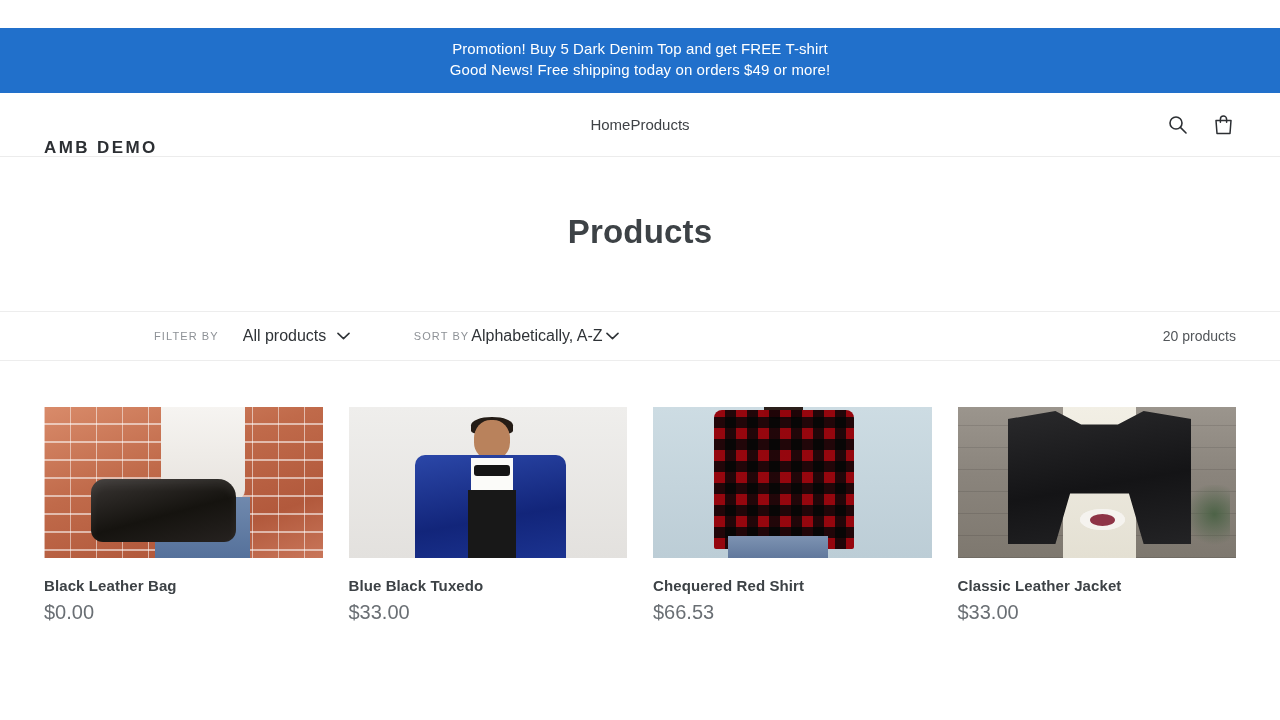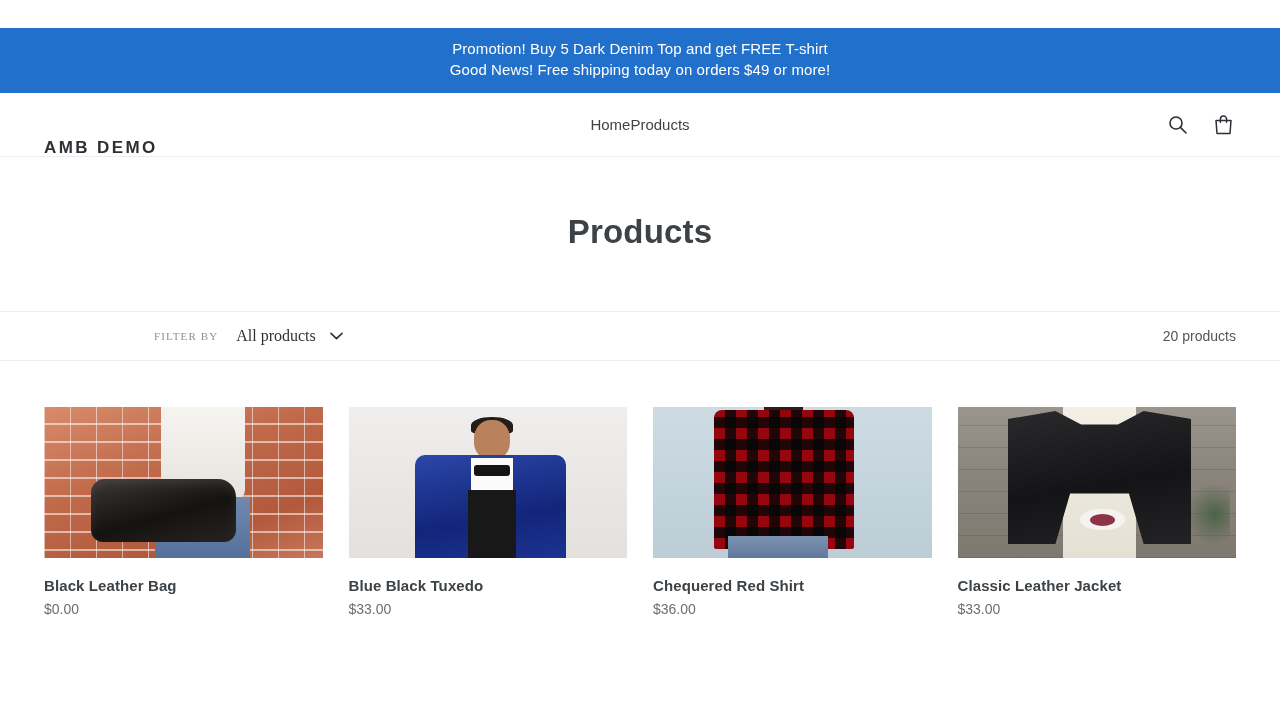--- a/index.html
+++ b/index.html
@@ -101,21 +101,21 @@
     align-items: center;
     padding: 0 44px;
     position: relative;
   }
   .filter-groups {
     display: flex;
     align-items: center;
     margin-left: 110px;
     gap: 64px;
   }
-  .filter-group { display: flex; align-items: center; gap: 18px; font-family: Liberation Serif, serif; }
+  .filter-group { display: flex; align-items: center; gap: 2px; }
   .filter-label {
     font-size: 11px;
     letter-spacing: 1.1px;
     text-transform: uppercase;
     color: #8d9196;
     white-space: nowrap;
   }
   .select-wrap {
     position: relative;
     display: inline-flex;
@@ -123,21 +123,21 @@
     cursor: pointer;
   }
   .select-value {
     font-size: 16px;
     color: #2f3337;
     white-space: nowrap;
     overflow: hidden;
     display: inline-block;
     padding-right: 4px;
   }
-  .select-wrap.filter-select .select-value { width: 92px; }
+  .select-wrap.filter-select .select-value { width: 92px; margin-left: 22px; }
   .select-wrap.sort-select   .select-value { width: 133px; }
   .chev {
     margin-left: 2px;
     flex: 0 0 auto;
     color: #2f3337;
     display: flex;
     align-items: center;
   }
   .product-count {
     margin-left: auto;
@@ -165,21 +165,21 @@
   .card-media .ph { position: absolute; inset: 0; }
   .card-title {
     margin: 19px 0 0;
     font-size: 15px;
     font-weight: bold;
     color: #3d4246;
     letter-spacing: .1px;
   }
   .card-price {
     margin: 7px 0 0;
-    font-size: 14px;
+    font-size: 20px;
     color: #6a6f74;
   }
 
   
   .ph-brick {
     background:
       linear-gradient(90deg, rgba(255,255,255,.55) 1.5px, transparent 1.5px) 0 0/52px 18px,
       linear-gradient(0deg, rgba(255,255,255,.55) 1.5px, transparent 1.5px) 0 0/52px 18px,
       linear-gradient(90deg, rgba(255,255,255,.5) 1.5px, transparent 1.5px) 26px 9px/52px 18px,
       linear-gradient(160deg, #d98b6a, #c06a4a 40%, #b2593c 75%, #c9765a);
@@ -376,20 +376,31 @@
         <div class="select-wrap filter-select">
           <span class="select-value">All products</span>
           <span class="chev">
             <svg width="13" height="8" viewBox="0 0 13 8" fill="none" stroke="currentColor" stroke-width="1.6">
               <path d="M1 1.4 6.5 6.6 12 1.4" stroke-linecap="round" stroke-linejoin="round"></path>
             </svg>
           </span>
         </div>
       </div>
 
+      <div class="filter-group">
+        <span class="filter-label">Sort by</span>
+        <div class="select-wrap sort-select">
+          <span class="select-value">Alphabetically, A-Z</span>
+          <span class="chev">
+            <svg width="13" height="8" viewBox="0 0 13 8" fill="none" stroke="currentColor" stroke-width="1.6">
+              <path d="M1 1.4 6.5 6.6 12 1.4" stroke-linecap="round" stroke-linejoin="round"></path>
+            </svg>
+          </span>
+        </div>
+      </div>
 
     </div>
 
     <div class="product-count">20 products</div>
   </div>
 
   <div class="grid-wrap">
     <div class="grid">
 
       <div class="card">
@@ -423,21 +434,21 @@
       <div class="card">
         <div class="card-media">
           <div class="ph ph-check">
               <div class="wall"></div>
               <div class="head"></div>
               <div class="shirt"></div>
               <div class="jeans"></div>
             </div>
         </div>
         <p class="card-title">Chequered Red Shirt</p>
-        <p class="card-price">$36.00</p>
+        <p class="card-price">$66.53</p>
       </div>
 
       <div class="card">
         <div class="card-media">
           <div class="ph ph-wood">
               <div class="sweater"></div>
               <div class="jacket"></div>
               <div class="mug"></div>
               <div class="fern"></div>
             </div>

